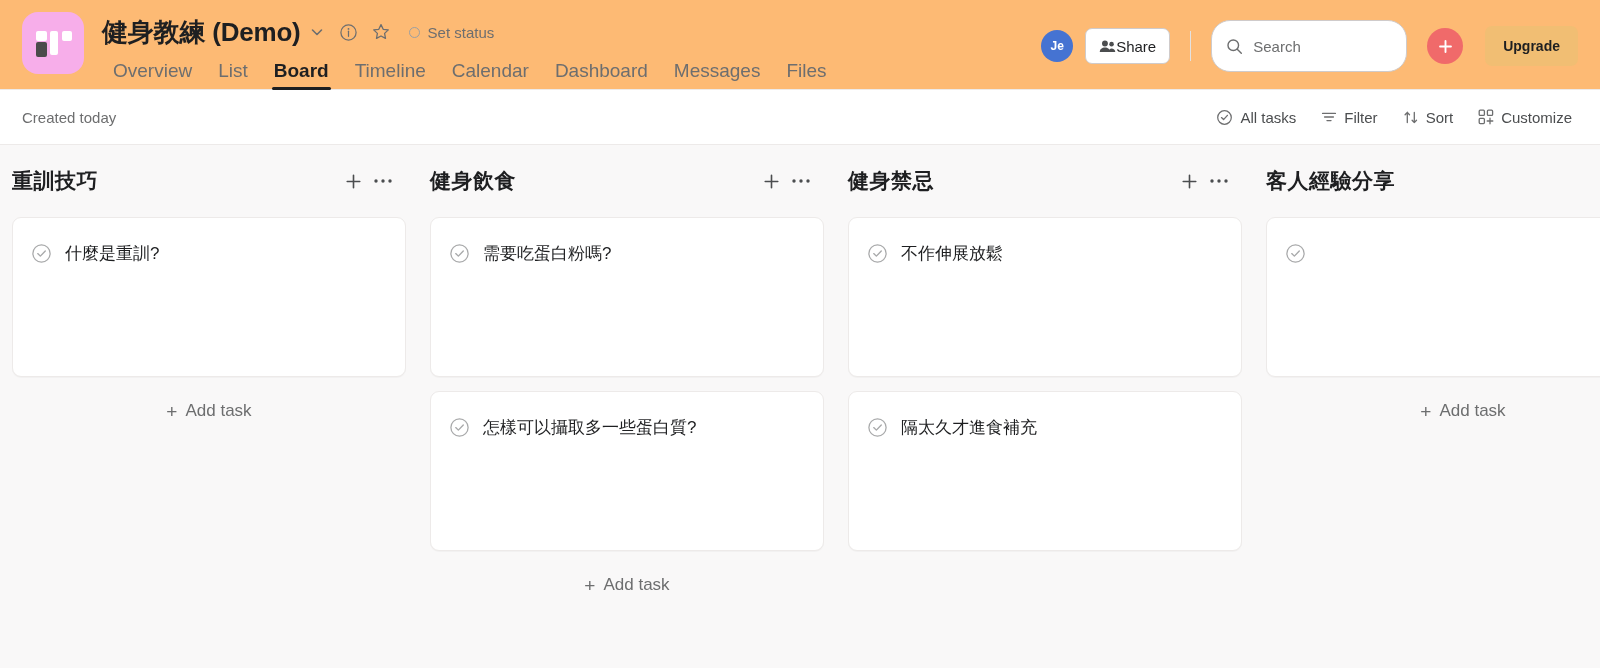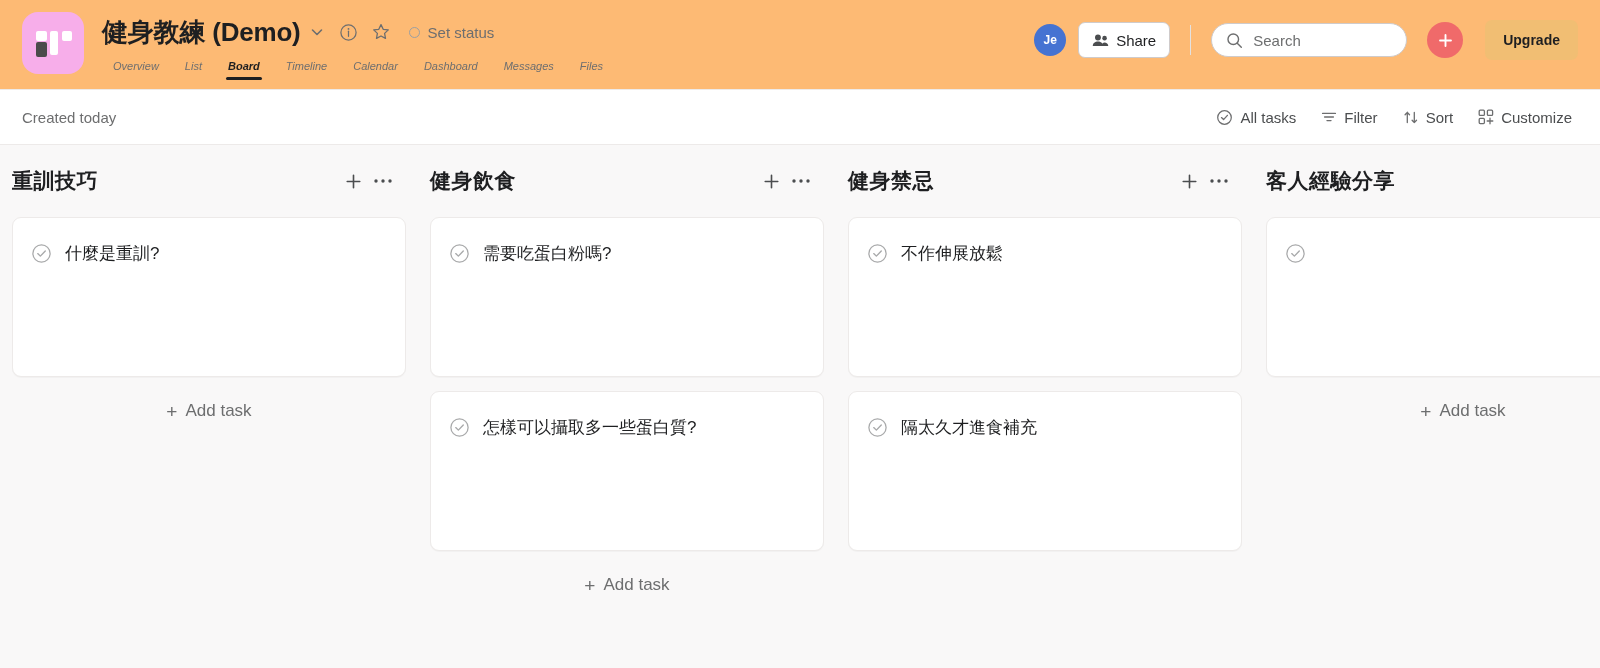--- a/index.html
+++ b/index.html
@@ -86,26 +86,25 @@
   }
 
   .tabs {
     display: flex;
     align-items: center;
     gap: 0px;
     margin-top: 2px;
     margin-left: -2px;
   }
   .tab {
-    font-size: 11px;
+    font-size: 19px;
     color: #6d6e6f;
     padding: 4px 13px 10px 13px;
     white-space: nowrap;
     position: relative;
-    font-style: italic;
   }
   .tab.active {
     color: #1e1f21;
     font-weight: bold;
   }
   .tab.active:after {
     content: "";
     position: absolute;
     left: 11px; right: 11px; bottom: 2px;
     height: 3px;
@@ -130,33 +129,33 @@
     font-weight: bold;
     display: flex; align-items: center; justify-content: center;
     flex: none;
   }
   .share-btn {
     margin-left: 12px;
     height: 36px;
     border: 1px solid #cfcbcb;
     border-radius: 7px;
     background: #fff;
-    display: flex; align-items: center; gap: 7px;
+    display: flex; align-items: center; 
     padding: 0 13px;
     font-size: 15px;
     color: #1e1f21;
   }
   .vdivider {
     width: 1px; height: 30px;
     background: #e3e1e0;
     margin: 0 20px;
   }
   .search-box {
     width: 196px;
-    height: 34px;
+    height: 52px;
     border: 1px solid #cfcbcb;
     border-radius: 19px;
     display: flex; align-items: center;
     gap: 10px;
     padding: 0 14px;
     background: #fff;
   }
   .search-box .ph {
     font-size: 15px;
     color: #6d6e6f;

